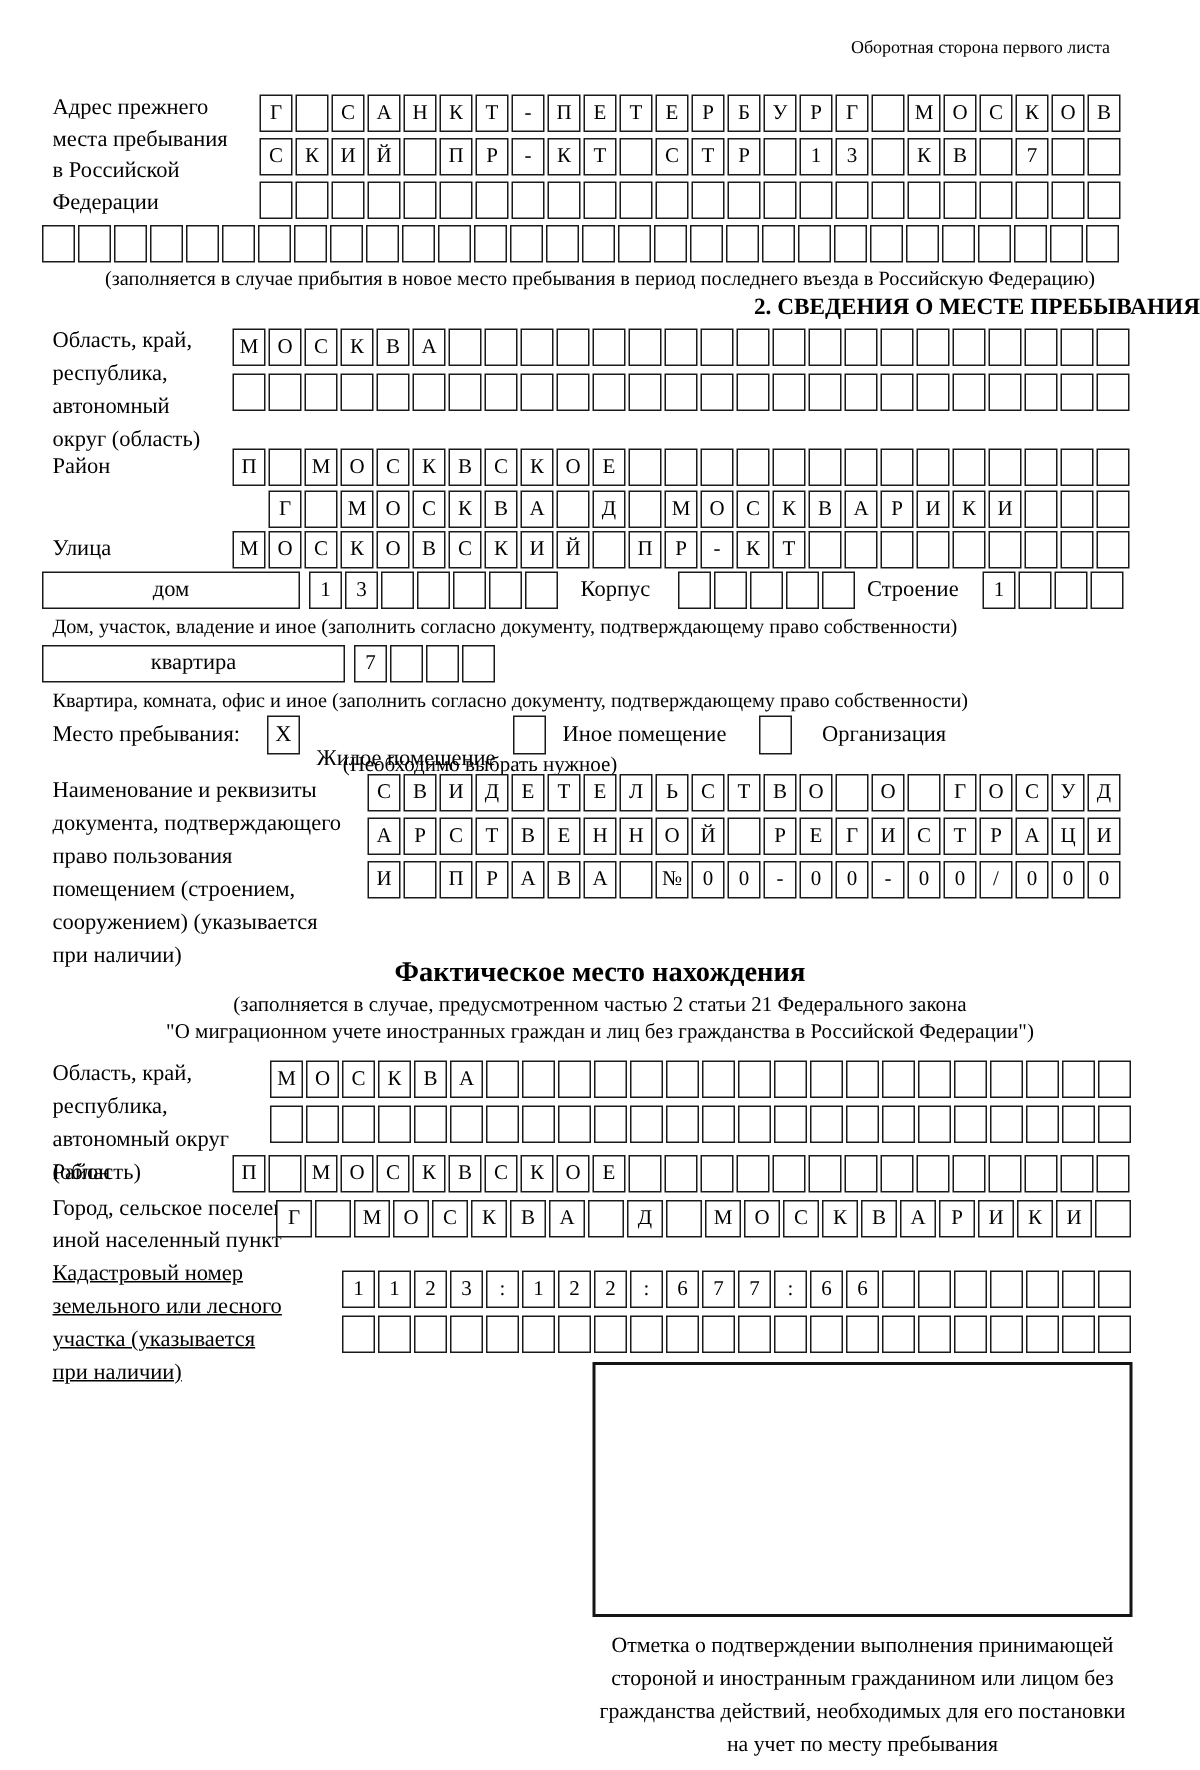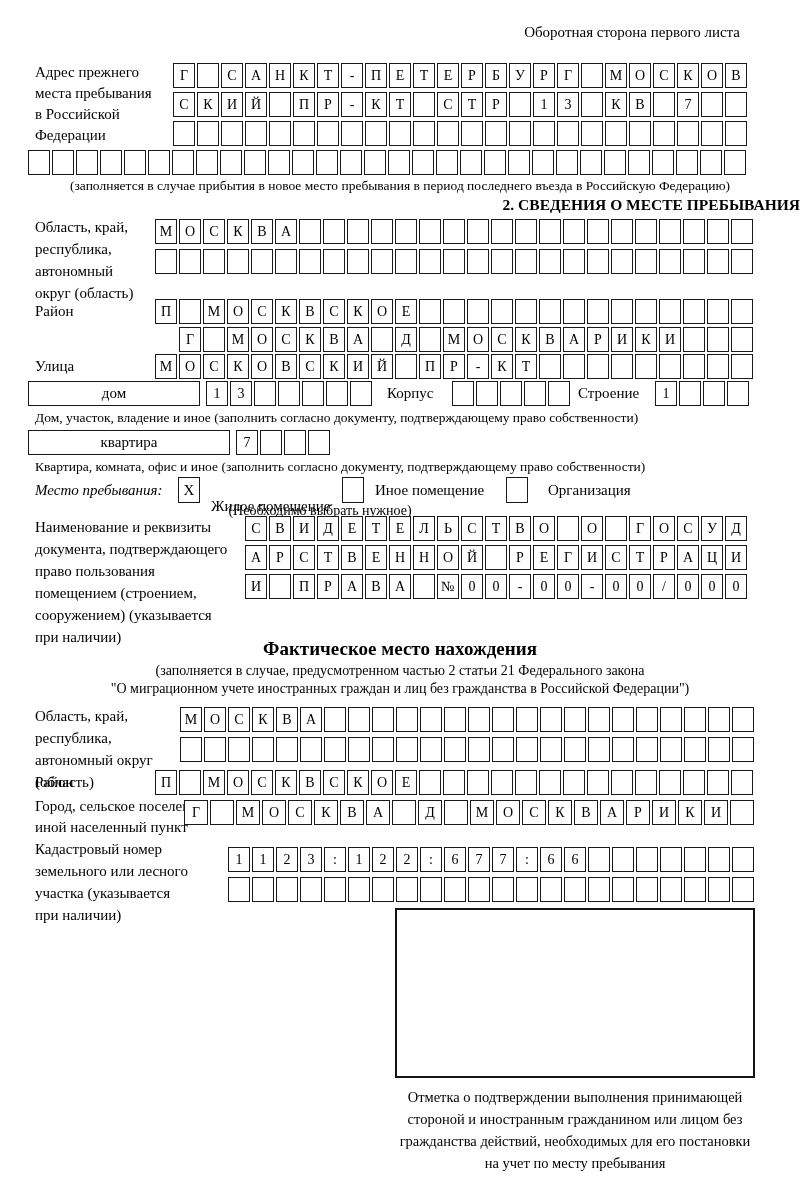--- a/index.html
+++ b/index.html
@@ -32,21 +32,21 @@
     display:flex; align-items:center; justify-content:center; font-size:15px;
   }
   .stampbox { box-sizing:border-box; border:2px solid #141414; background:#fff; }
   .stampcap { font-size:14.5px; line-height:22px; text-align:center; white-space:pre-line; }
 </style>
 </head>
 <body>
 
 <div class="page">
 
-  <div class="abs note" style="top:24px; right:60px; font-size:15px;">Оборотная сторона первого листа</div>
+  <div class="abs note" style="top:24px; right:60px; font-size:12px;">Оборотная сторона первого листа</div>
 
   <div class="abs lbl" style="left:35px; top:62px; width:150px;">Адрес прежнего
 места пребывания
 в Российской
 Федерации</div>
   <div class="abs cellrow" style="left:173px; top:63px;">
       <span class="cell filled">Г</span>
       <span class="cell"></span>
       <span class="cell filled">С</span>
       <span class="cell filled">А</span>
@@ -332,21 +332,21 @@
 
   <div class="abs widebox" style="left:28px; top:430px; width:202px;">квартира</div>
   <div class="abs cellrow" style="left:236px; top:430px;">
       <span class="cell filled">7</span>
       <span class="cell"></span>
       <span class="cell"></span>
       <span class="cell"></span>
     </div>
   <div class="abs cap" style="left:35px; top:459px;">Квартира, комната, офис и иное (заполнить согласно документу, подтверждающему право собственности)</div>
 
-  <div class="abs lbl" style="left:35px; top:480px;font-style:italic;">Место пребывания:</div>
+  <div class="abs lbl" style="left:35px; top:480px;">Место пребывания:</div>
   <div class="abs checkbox" style="left:178px; top:477px;">X</div>
   <div class="abs lbl" style="left:211px; top:496px;">Жилое помещение</div>
   <div class="abs checkbox" style="left:342px; top:477px;"></div>
   <div class="abs lbl" style="left:375px; top:480px;">Иное помещение</div>
   <div class="abs checkbox" style="left:506px; top:477px;"></div>
   <div class="abs lbl" style="left:548px; top:480px;">Организация</div>
   <div class="abs note" style="left:120px; top:503px; width:400px; text-align:center;">(Необходимо выбрать нужное)</div>
 
   <div class="abs lbl lh22" style="left:35px; top:516px; width:210px;">Наименование и реквизиты
 документа, подтверждающего
@@ -534,21 +534,21 @@
       <span class="cell filled">К</span>
       <span class="cell filled">В</span>
       <span class="cell filled">А</span>
       <span class="cell filled">Р</span>
       <span class="cell filled">И</span>
       <span class="cell filled">К</span>
       <span class="cell filled">И</span>
       <span class="cell"></span>
     </div>
 
-  <div class="abs lbl lh22" style="left:35px; top:838px; width:180px;">Кадастровый номер
+  <div class="abs lbl lh22" style="left:35px; top:838px; width:180px;text-decoration:underline;">Кадастровый номер
 земельного или лесного
 участка (указывается
 при наличии)</div>
   <div class="abs cellrow" style="left:228px; top:847px;">
       <span class="cell filled">1</span>
       <span class="cell filled">1</span>
       <span class="cell filled">2</span>
       <span class="cell filled">3</span>
       <span class="cell filled">:</span>
       <span class="cell filled">1</span>

